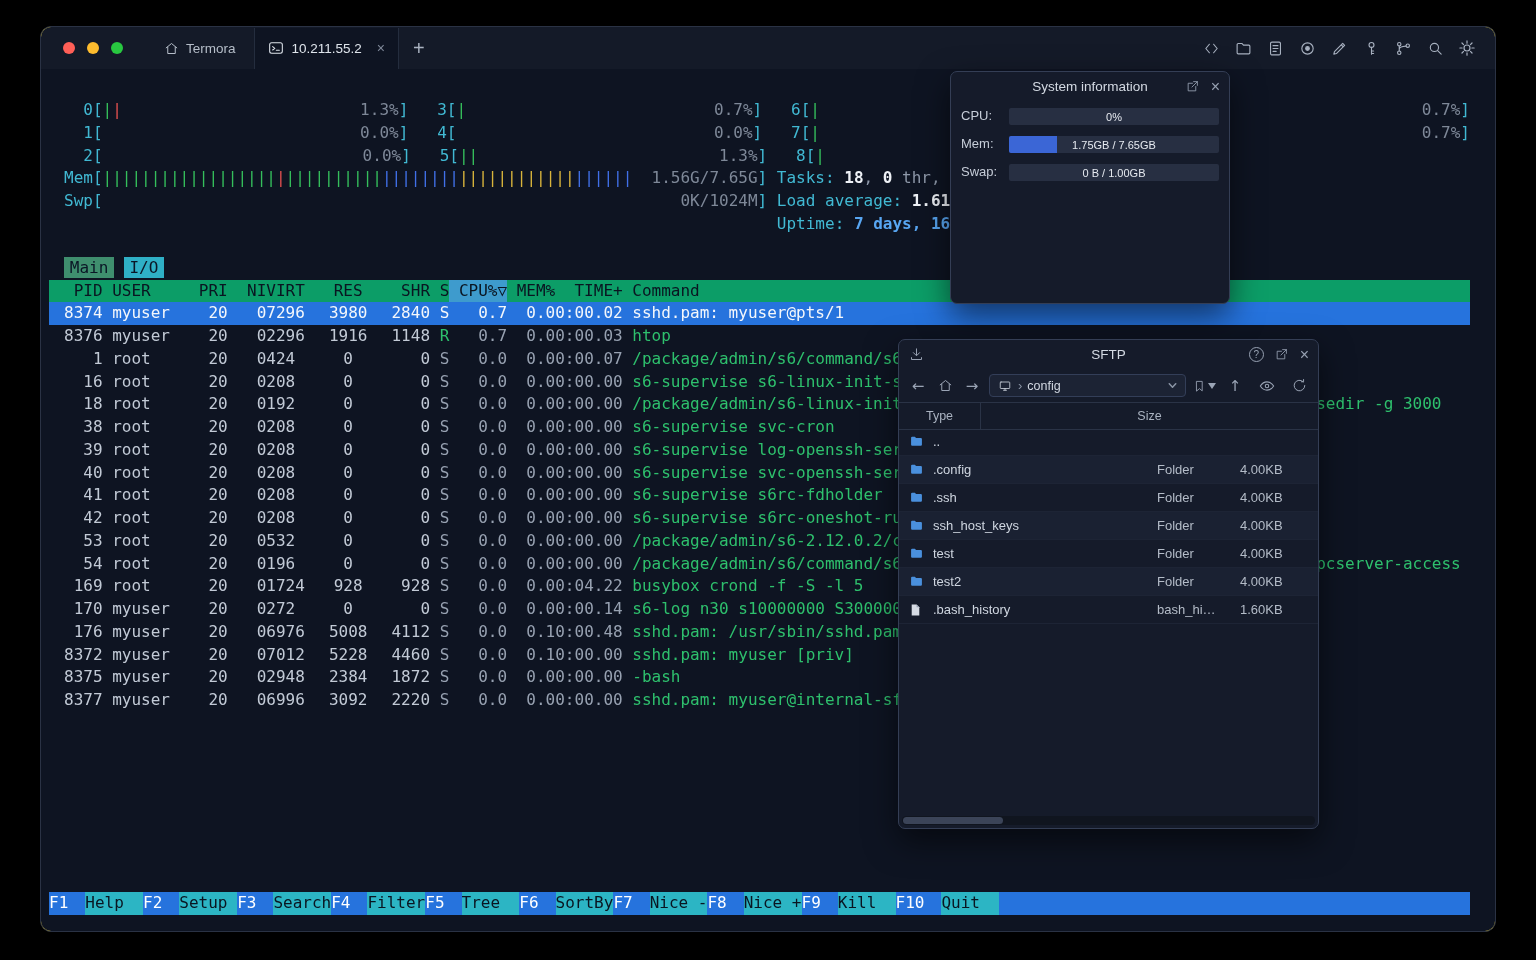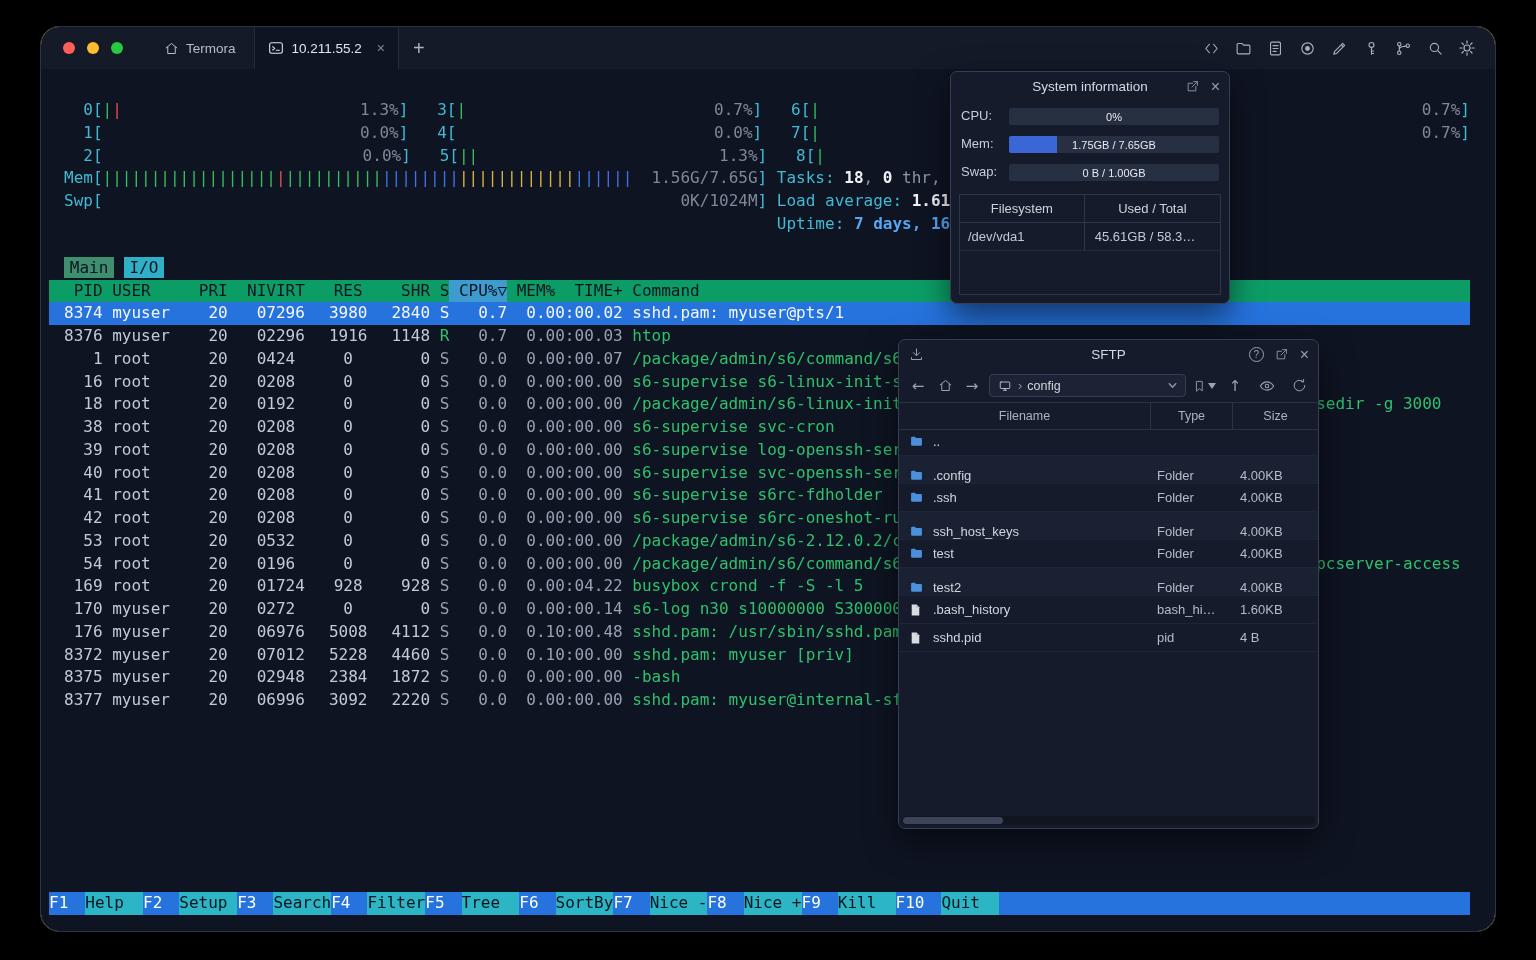--- a/index.html
+++ b/index.html
@@ -1,17 +1,17 @@
 <!DOCTYPE html>
 <html><head>
 <meta charset="utf-8">
 <style>
   html,body{margin:0;padding:0;background:#000;width:1536px;height:960px;overflow:hidden;}
   .stage{position:relative;width:1536px;height:960px;background:#000;font-family:"Liberation Sans","DejaVu Sans",sans-serif;}
-  .window{position:absolute;left:40px;top:26px;width:1456px;height:906px;background: #fde047;border:1px solid #2a3244;border-radius:19px;overflow:hidden;box-sizing:border-box;}
+  .window{position:absolute;left:40px;top:26px;width:1456px;height:906px;background: #fde047;border:1px solid #2a3244;border-radius:11px;overflow:hidden;box-sizing:border-box;}
 
   
   .titlebar{position:absolute;top:0;left:0;right:0;height:42px;background:#141a28;border-bottom:1px solid #1d2534;display:flex;align-items:center;}
   .traffic{display:flex;gap:12px;padding:0 22px 0 22px;}
   .tl{width:12px;height:12px;border-radius:50%;}
   .tl.r{background:#ff5f57}.tl.y{background:#febc2e}.tl.g{background:#28c840}
   .tab-home{display:flex;align-items:center;gap:7px;color:#b6bec9;font-size:13.5px;padding:0 18px;height:42px;}
   .tab-active{display:flex;align-items:center;gap:8px;height:41px;padding:0 13px;background:#0e1422;border-left:1px solid #242d3e;border-right:1px solid #242d3e;color:#dfe5ec;font-size:13.5px;}
   .tab-close{color:#7f8899;font-size:14px;margin-left:7px;}
   .newtab{color:#aab3c1;font-size:20px;padding:0 14px;line-height:42px;}
@@ -94,21 +94,21 @@
   .crumbsep{color:#8a94a5;font-size:13px;}
   .crumbcaret{margin-left:auto;color:#8a94a5;display:flex;}
   .bmwrap{display:flex;align-items:center;gap:2px;color:#9aa4b5;}
   .ngroup{margin-left:auto;display:flex;gap:12px;align-items:center;}
   .sthead{height:26px;display:flex;align-items:center;border-top:1px solid #2a3346;border-bottom:1px solid #2a3346;color:#aab3c1;font-size:12.5px;}
   .shc1{width:252px;text-align:center;border-right:1px solid #2a3346;line-height:26px;box-sizing:border-box;}
   .shc2{width:82px;text-align:center;border-right:1px solid #2a3346;line-height:26px;box-sizing:border-box;}
   .shc3{flex:1;text-align:center;}
   #sftprows{position:absolute;top:88px;left:0;right:0;bottom:16px;overflow:hidden;}
   .srow{height:27px;display:flex;align-items:center;font-size:13px;border-bottom:1px solid #1d2435;}
-  .srow.odd{background:#1a2132;align-items:flex-end;}
+  .srow.odd{background:#1a2132;}
   .sname{width:252px;display:flex;align-items:center;gap:8px;padding-left:10px;box-sizing:border-box;color:#cfd6e0;overflow:hidden;}
   .sicon{width:16px;display:flex;align-items:center;}
   .stype{width:82px;padding-left:6px;box-sizing:border-box;color:#b4bcc8;overflow:hidden;white-space:nowrap;}
   .ssize{padding-left:7px;color:#b4bcc8;}
   .sscroll{position:absolute;bottom:3px;left:3px;right:3px;height:9px;background:#10151f;border-radius:5px;}
   .sthumb{position:absolute;left:1px;top:1px;width:100px;height:7px;background:#3b4458;border-radius:4px;}
 </style>
 </head>
 <body>
 
@@ -265,30 +265,20 @@
             </span>
           </div>
           <div class="sirow">
             <span class="silabel">Swap:</span>
             <span class="sibar">
               <span class="sifill" style="width: 0%;"></span>
               <span class="sicap">0 B / 1.00GB</span>
             </span>
           </div>
         </div>
-      <div class="fstable">
-        <div class="fshead">
-          <span class="fsh1">Filesystem</span>
-          <span class="fsh2">Used / Total</span>
-        </div>
-        <div class="fsrow">
-          <span class="fsc1">/dev/vda1</span>
-          <span class="fsc2">45.61GB / 58.3…</span>
-        </div>
-      </div>
     </div>
 
     <div class="panel sftp">
       <div class="ptitle">
         <span class="ptleft">
           <span class="pticon">
             <svg class="ic" width="15" height="15" viewBox="0 0 24 24">
                 <path d="M12 3v10M7 9l5 5 5-5M4 17v3h16v-3"></path>
               </svg>
           </span>
@@ -348,21 +338,20 @@
           </span>
           <span class="nbtn">
             <svg class="ic" width="15" height="15" viewBox="0 0 24 24">
                 <path d="M20.5 12a8.5 8.5 0 1 1-2.5-6M18.5 2.5V6H15"></path>
               </svg>
           </span>
         </span>
       </div>
 
       <div class="sthead">
-        <span class="shc1">Filename</span>
         <span class="shc2">Type</span>
         <span class="shc3">Size</span>
       </div>
       <div id="sftprows">
           <div class="srow">
             <span class="sname">
               <span class="sicon">
                 <svg viewBox="0 0 24 24" width="15" height="13">
                   <path d="M2 5a2 2 0 0 1 2-2h5l2.2 2.5H20a2 2 0 0 1 2 2V18a2 2 0 0 1-2 2H4a2 2 0 0 1-2-2z" fill="#4a90dd"></path>
                 </svg>
@@ -438,33 +427,20 @@
                 <svg viewBox="0 0 24 24" width="13" height="14">
                   <path d="M5 2h9l5 5v15H5z" fill="#d6dbe4"></path>
                   <path d="M14 2v5h5z" fill="#97a1b2"></path>
                 </svg>
               </span>
               <span>.bash_history</span>
             </span>
             <span class="stype">bash_hi…</span>
             <span class="ssize">1.60KB</span>
           </div>
-          <div class="srow">
-            <span class="sname">
-              <span class="sicon">
-                <svg viewBox="0 0 24 24" width="13" height="14">
-                  <path d="M5 2h9l5 5v15H5z" fill="#d6dbe4"></path>
-                  <path d="M14 2v5h5z" fill="#97a1b2"></path>
-                </svg>
-              </span>
-              <span>sshd.pid</span>
-            </span>
-            <span class="stype">pid</span>
-            <span class="ssize">4 B</span>
-          </div>
         </div>
       <div class="sscroll">
         <span class="sthumb"></span>
       </div>
     </div>
 
   </div>
 </div>
 
 </body></html>

